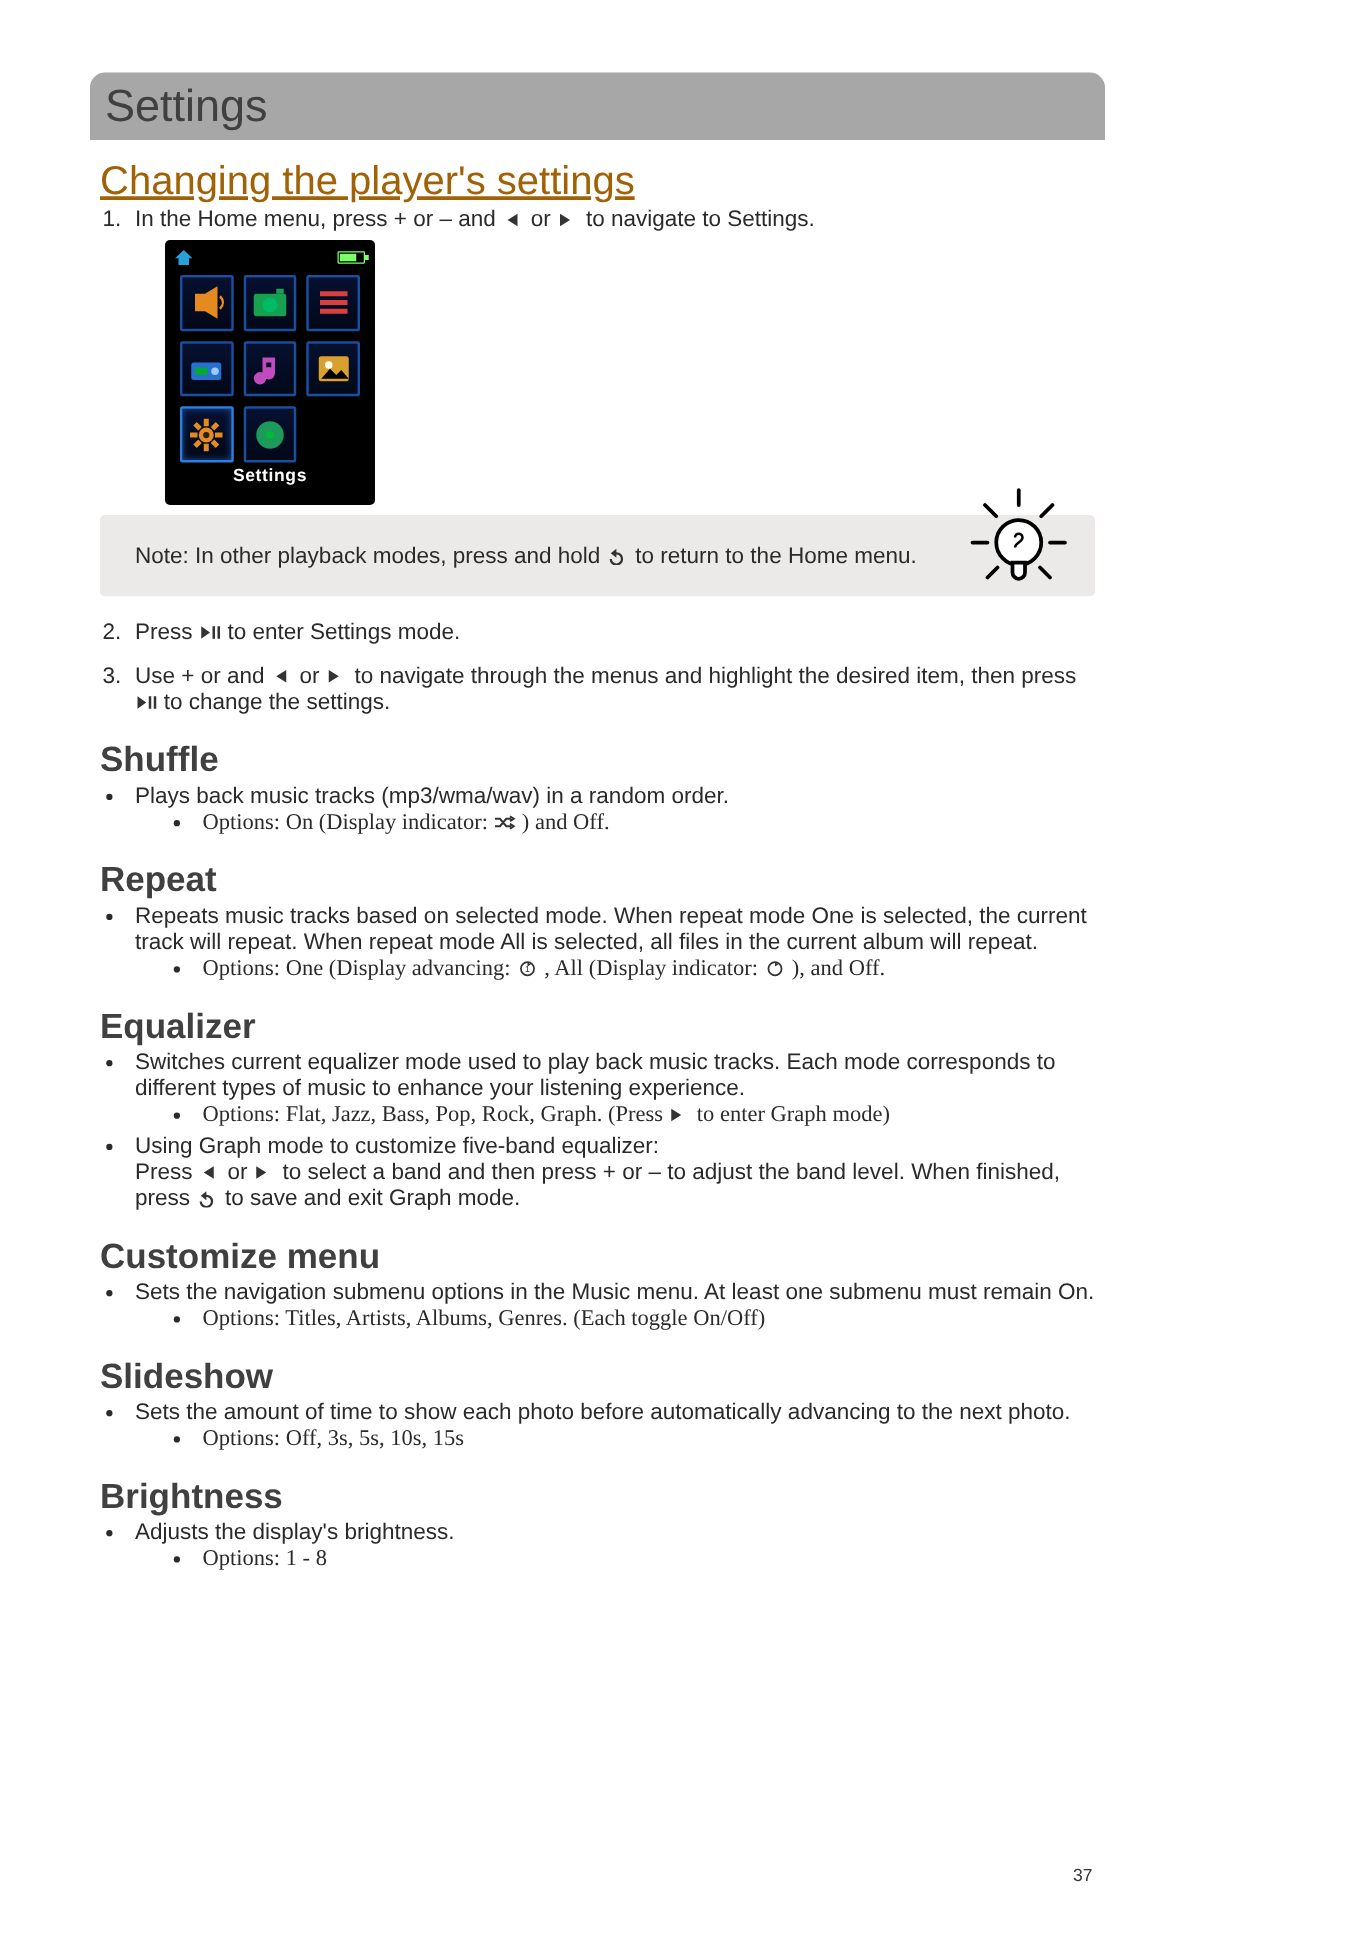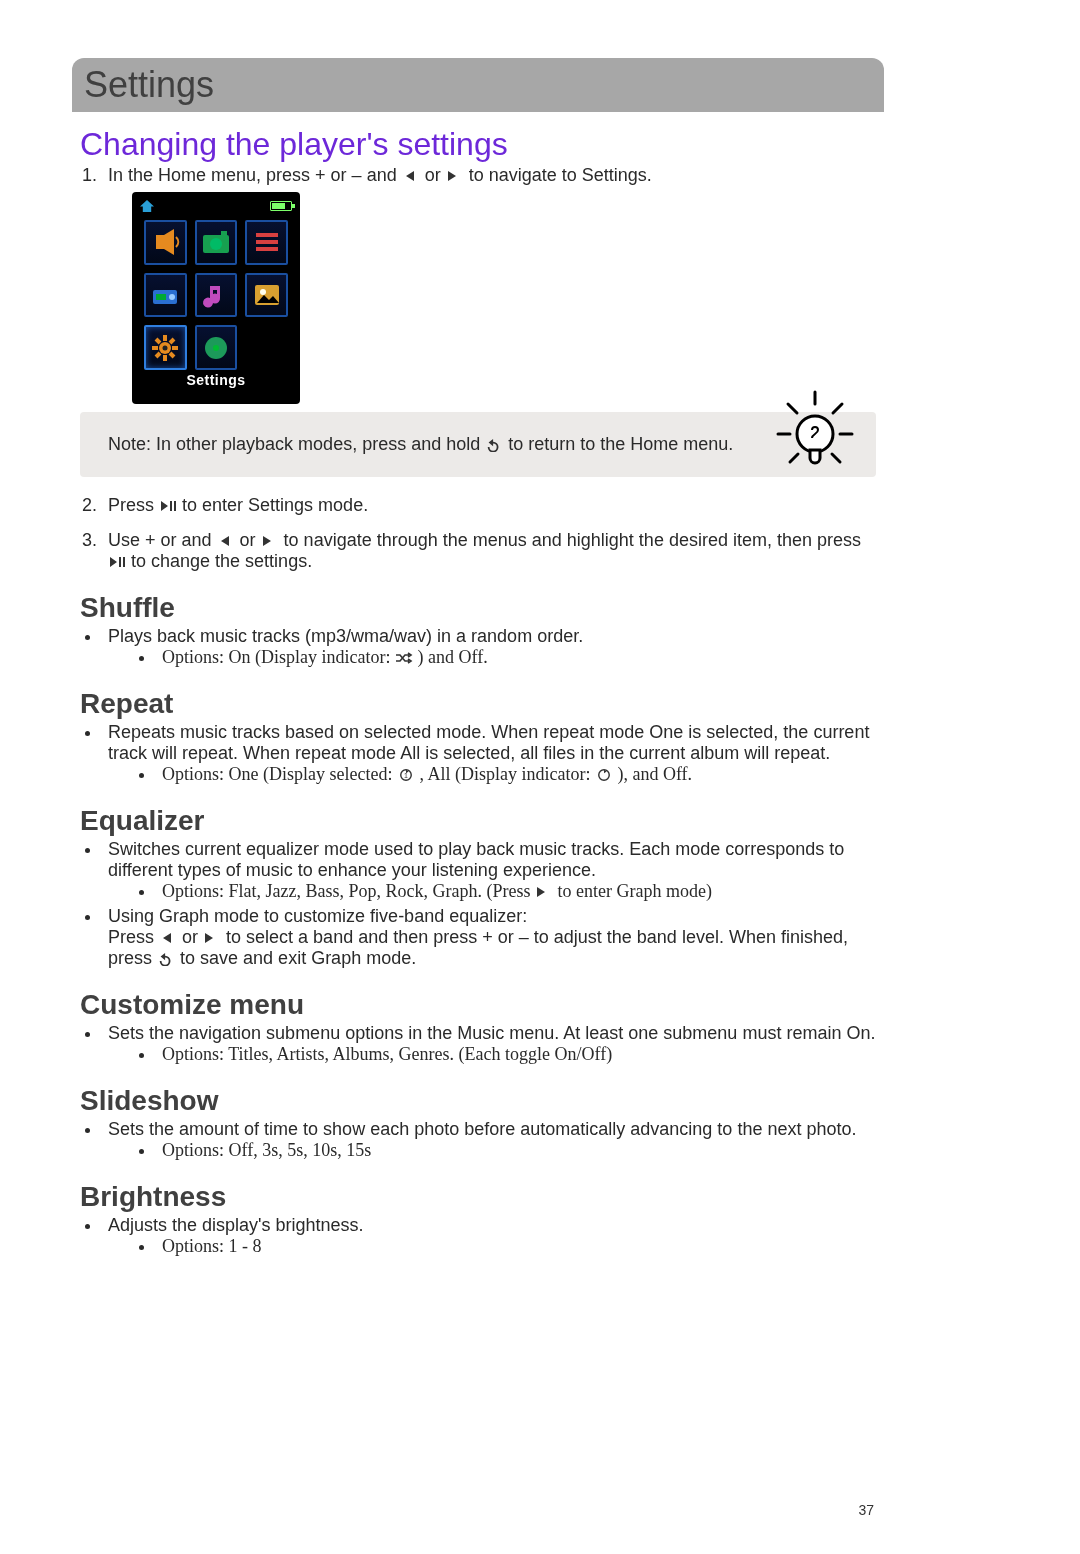--- a/index.html
+++ b/index.html
@@ -22,23 +22,24 @@
     padding: 6px 12px 6px 12px;
   }
   .title-bar h1 {
     font-size: 36px;
     font-weight: 400;
     color: #404040;
   }
   h2.section {
     font-size: 32px;
     font-weight: 400;
-    color: #6d28d9;
+    color: #a16207;
     margin-top: 14px;
     margin-bottom: 2px;
+    text-decoration: underline;
   }
   h3.sub {
     font-size: 28px;
     font-weight: 700;
     color: #404040;
     margin-top: 20px;
     margin-bottom: 2px;
   }
   .intro { font-size: 18px; }
   ol.steps {
@@ -110,21 +111,21 @@
   .bulb {
     position: absolute; right: 16px; top: -26px; width: 90px; height: 90px;
   }
 
   .inline-icon {
     display: inline-block; vertical-align: -2px;
     width: 18px; height: 14px;
   }
 
   .pagenum {
-    position: absolute; right: 82px; bottom: 36px;
+    position: absolute; right: 82px; bottom: 46px;
     font-size: 14px; color: #333;
   }
 </style>
 </head>
 <body>
 
 <svg width="0" height="0" style="position:absolute">
   <defs>
     <g id="i-prev">
         <path d="M2 2v10M4 7l8-5v10z" fill="#333"></path>
@@ -333,21 +334,21 @@
       </ul>
     </li>
   </ul>
 
   <h3 class="sub">Repeat</h3>
   <ul class="b1">
     <li>
       <span>Repeats music tracks based on selected mode. When repeat mode One is selected, the current track will repeat. When repeat mode All is selected, all files in the current album will repeat.</span>
       <ul class="b2">
         <li>
-          <span>Options: One (Display selected: </span>
+          <span>Options: One (Display advancing: </span>
           <svg class="inline-icon" viewBox="0 0 16 16">
               <use href="#i-repone"></use>
             </svg>
           <span> , All (Display indicator: </span>
           <svg class="inline-icon" viewBox="0 0 16 16">
               <use href="#i-repall"></use>
             </svg>
           <span> ), and Off.</span>
         </li>
       </ul>

